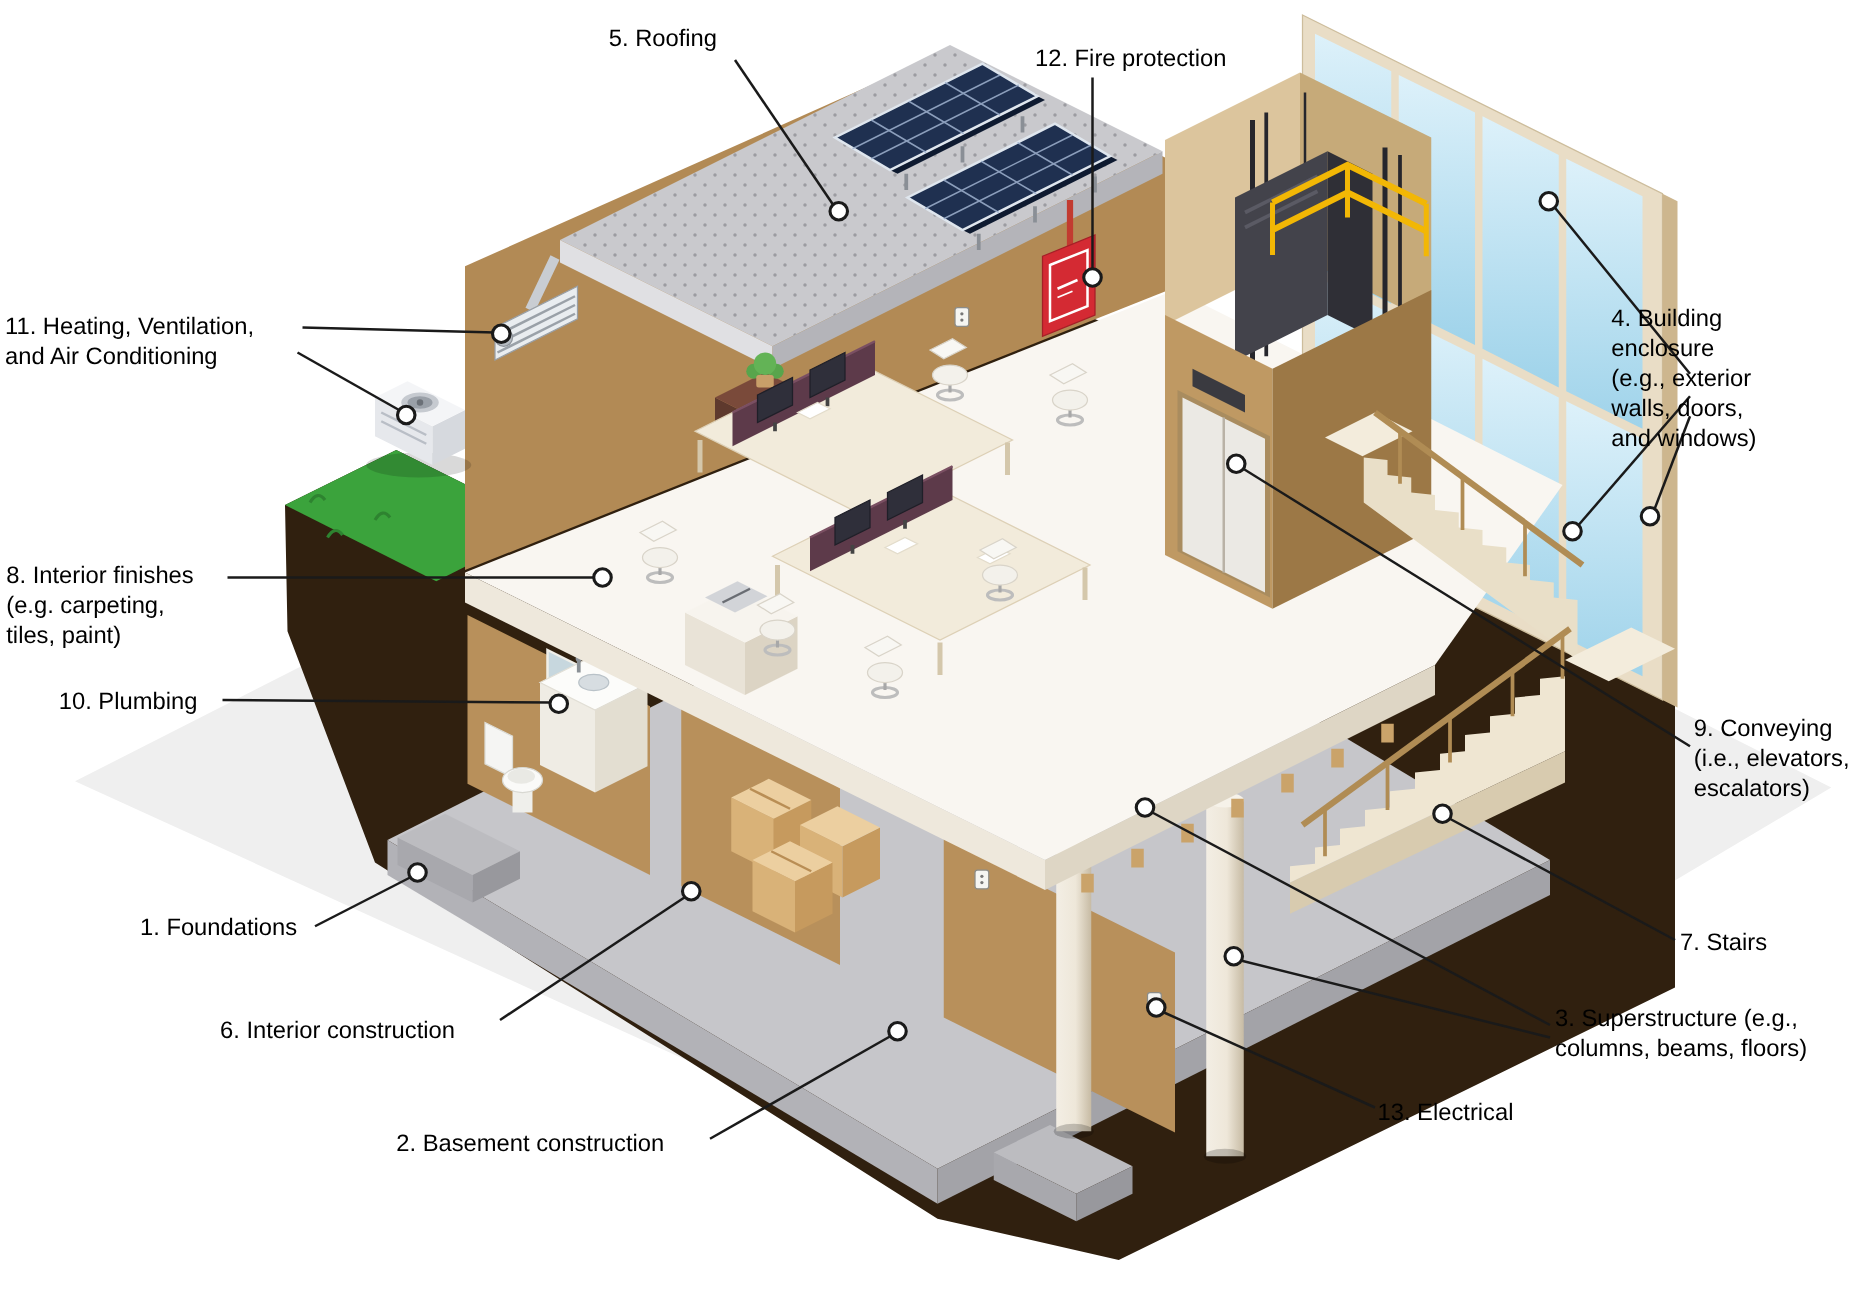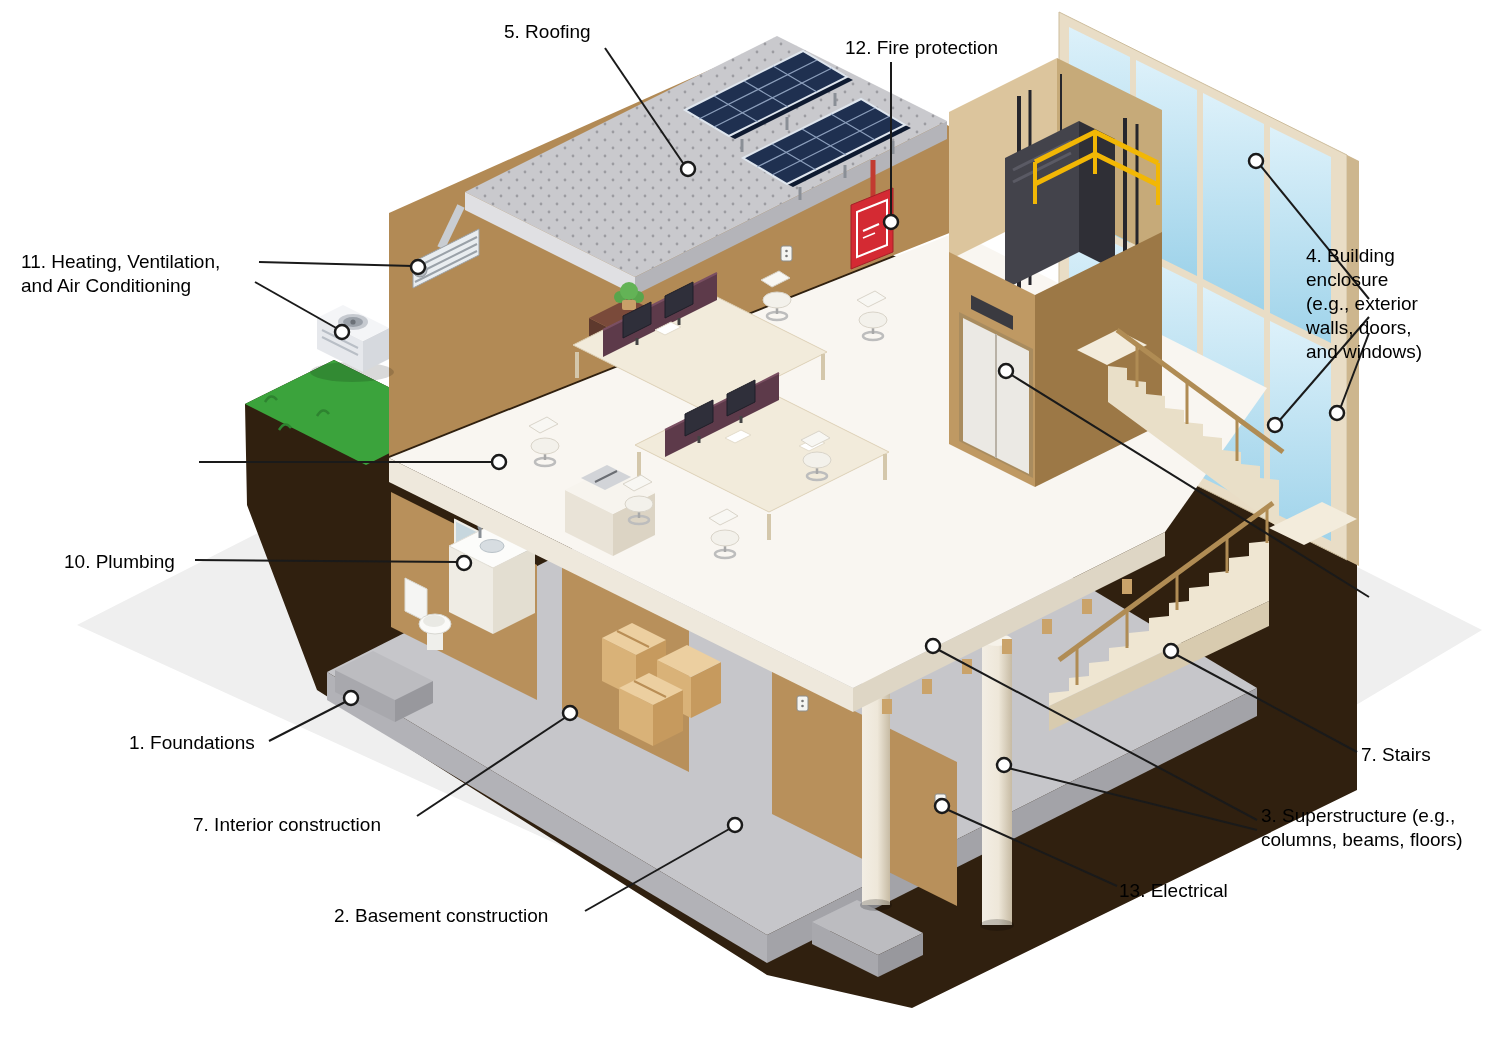--- a/index.html
+++ b/index.html
@@ -1,18 +1,18 @@
 <!DOCTYPE html>
 <html><head>
 <meta charset="utf-8">
 <style>
   html,body{margin:0;padding:0;background:#ffffff;}
   .stage{
     position:relative;width:1482px;height:1039px;background:#ffffff;
-    font-family:"Liberation Sans", sans-serif;overflow:hidden;margin-left:17px;
+    font-family:"Liberation Sans", sans-serif;overflow:hidden;
   }
   .stage svg{position:absolute;left:0;top:0;}
   .callout{
     position:absolute;font-size:19px;line-height:1.26;color:#000;
     white-space:pre-line;
   }
   .source-note{
     position:absolute;left:8px;top:1016px;font-size:15.5px;color:#000;
   }
 </style>
@@ -425,22 +425,28 @@
 
   <div class="callout" style="left:487px;top:20px;">5. Roofing</div>
   <div class="callout" style="left:828px;top:36px;">12. Fire protection</div>
   <div class="callout" style="left:4px;top:250px;">11. Heating, Ventilation,
 and Air Conditioning</div>
   <div class="callout" style="left:1289px;top:244px;">4. Building
 enclosure
 (e.g., exterior
 walls, doors,
 and windows)</div>
+  <div class="callout" style="left:5px;top:449px;">8. Interior finishes
+(e.g. carpeting,
+tiles, paint)</div>
   <div class="callout" style="left:47px;top:550px;">10. Plumbing</div>
+  <div class="callout" style="left:1355px;top:572px;">9. Conveying
+(i.e., elevators,
+escalators)</div>
   <div class="callout" style="left:112px;top:731px;">1. Foundations</div>
-  <div class="callout" style="left:176px;top:813px;">7. Interior construction</div>
+  <div class="callout" style="left:176px;top:813px;">6. Interior construction</div>
   <div class="callout" style="left:1344px;top:743px;">7. Stairs</div>
   <div class="callout" style="left:1244px;top:804px;">3. Superstructure (e.g.,
 columns, beams, floors)</div>
   <div class="callout" style="left:1102px;top:879px;">13. Electrical</div>
   <div class="callout" style="left:317px;top:904px;">2. Basement construction</div>
 
 </div>
 
 </body></html>

